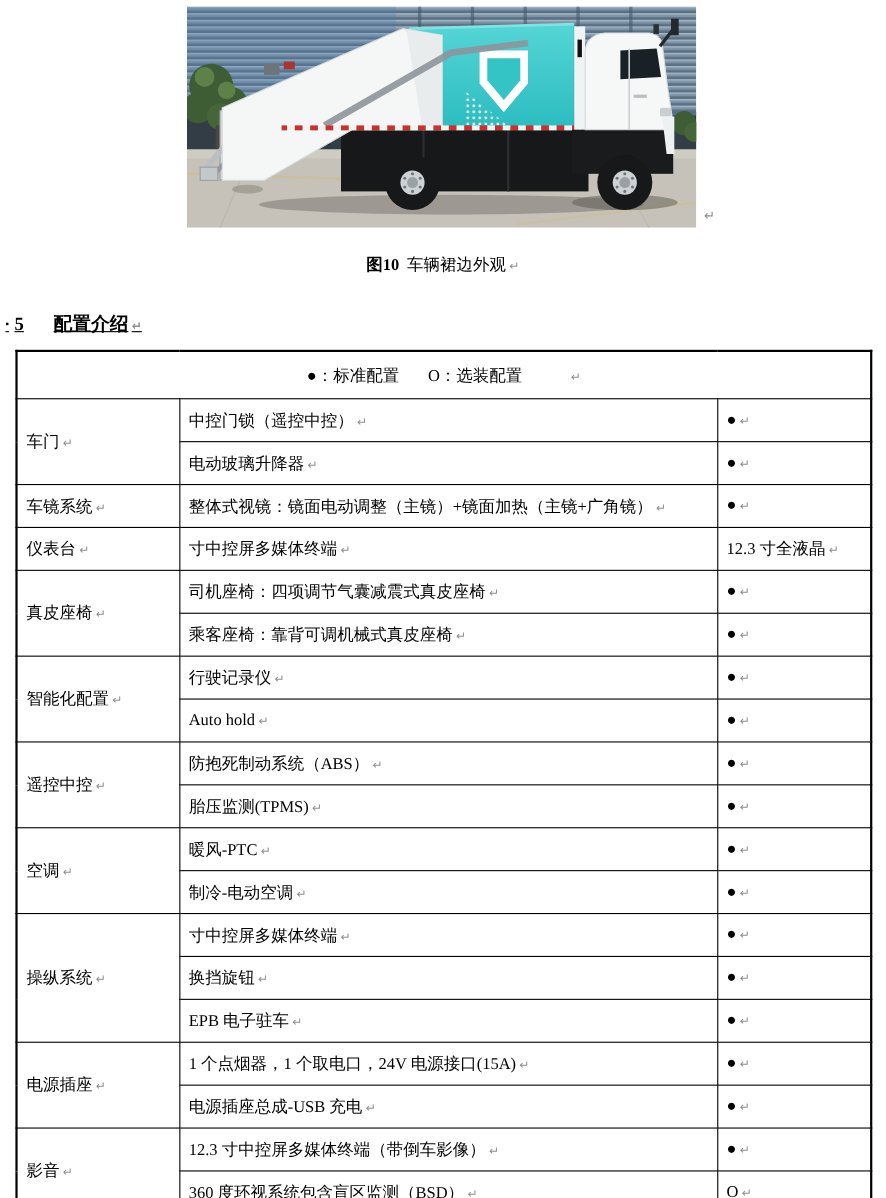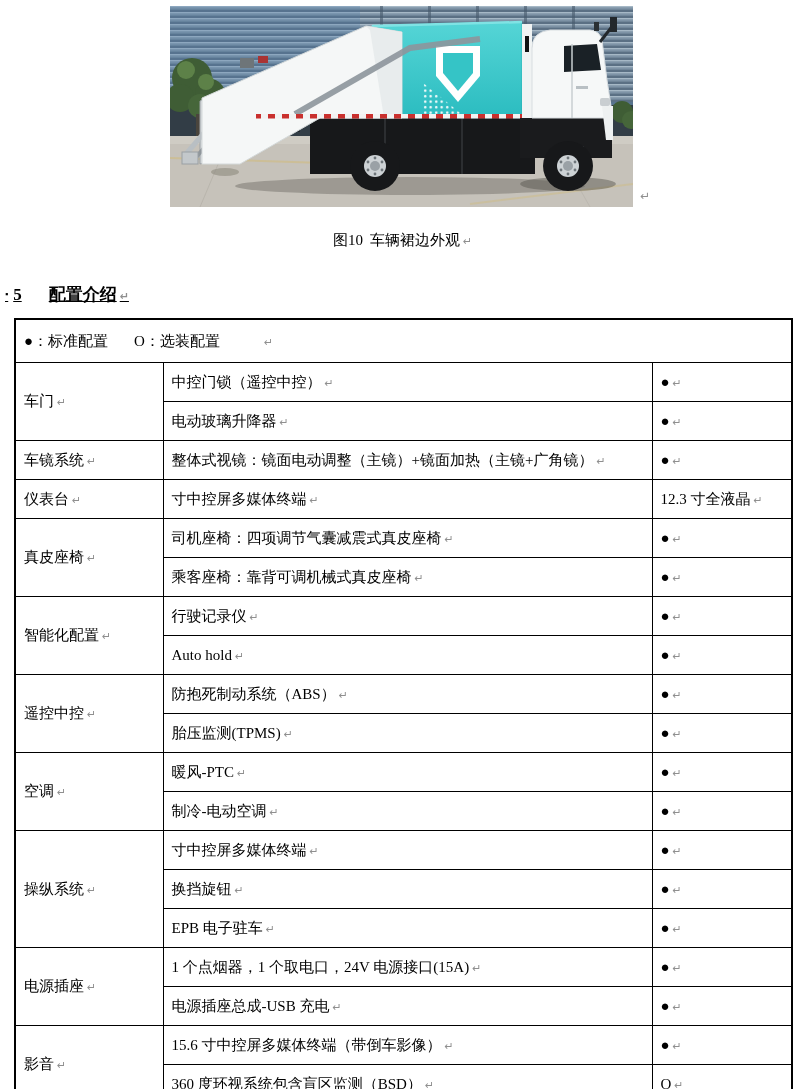--- a/index.html
+++ b/index.html
@@ -3,29 +3,29 @@
 <meta charset="utf-8">
 <style>
   html,body{margin:0;padding:0;background:#fff;}
   .page{position:relative;width:805px;height:1089px;background:#fff;overflow:hidden;
         font-family:"Liberation Serif","DejaVu Serif",serif;color:#000;}
   .vehicle-photo{position:absolute;left:170px;top:6px;width:463px;height:201px;margin:0;padding:0;}
   .vehicle-photo svg{display:block;width:463px;height:201px;}
   .rmark{color:#8f8f8f;font-size:11px;font-family:"DejaVu Sans",sans-serif;margin-left:3px;}
   .photo-rmark{position:absolute;left:637px;top:189px;font-size:12px;}
   .caption{position:absolute;top:231px;left:0;width:100%;text-align:center;font-size:15px;}
-  .cap-prefix{font-weight:normal;margin-right:7px;}
+  .cap-prefix{font-weight:bold;margin-right:7px;}
   .heading{position:absolute;top:283px;left:5px;font-size:17px;font-weight:bold;text-decoration:underline;}
   .bullet{font-size:9px;vertical-align:3px;margin-right:5px;}
   .hnum{margin-right:27px;}
   .config-table{position:absolute;left:14px;top:318px;width:777px;border-collapse:collapse;
                 table-layout:fixed;border:2px solid #000;}
   .config-table td{border:1px solid #000;font-size:15px;padding:2px 8px;vertical-align:middle;
                    overflow:hidden;white-space:nowrap;}
-  .legend-cell{height:38px;}
+  .legend-cell{height:38px;text-align:center;}
   .legend-gap{display:inline-block;width:26px;}
   .legend-rmark{margin-left:44px;}
   .feature-cell,.value-cell{height:34px;margin-top:33px;}
   .cat-cell{height:34px;}
   .value-cell .value-text{letter-spacing:0;}
 </style>
 </head>
 <body>
 
 <div class="page">
@@ -253,21 +253,21 @@
           <td class="cat-cell" rowspan="2"><span>电源插座</span><span class="rmark">↵</span></td>
           <td class="feature-cell"><span>1 个点烟器，1 个取电口，24V 电源接口(15A)</span><span class="rmark">↵</span></td>
           <td class="value-cell"><span class="value-text">●</span><span class="rmark">↵</span></td>
         </tr>
         <tr>
           <td class="feature-cell"><span>电源插座总成-USB 充电</span><span class="rmark">↵</span></td>
           <td class="value-cell"><span class="value-text">●</span><span class="rmark">↵</span></td>
         </tr>
         <tr>
           <td class="cat-cell" rowspan="2"><span>影音</span><span class="rmark">↵</span></td>
-          <td class="feature-cell"><span>15.6 寸中控屏多媒体终端（带倒车影像）</span><span class="rmark">↵</span></td>
+          <td class="feature-cell"><span>12.3 寸中控屏多媒体终端（带倒车影像）</span><span class="rmark">↵</span></td>
           <td class="value-cell"><span class="value-text">●</span><span class="rmark">↵</span></td>
         </tr>
         <tr>
           <td class="feature-cell"><span>360 度环视系统包含盲区监测（BSD）</span><span class="rmark">↵</span></td>
           <td class="value-cell"><span class="value-text">O</span><span class="rmark">↵</span></td>
         </tr>
       </tbody>
   </table>
 
 </div>

